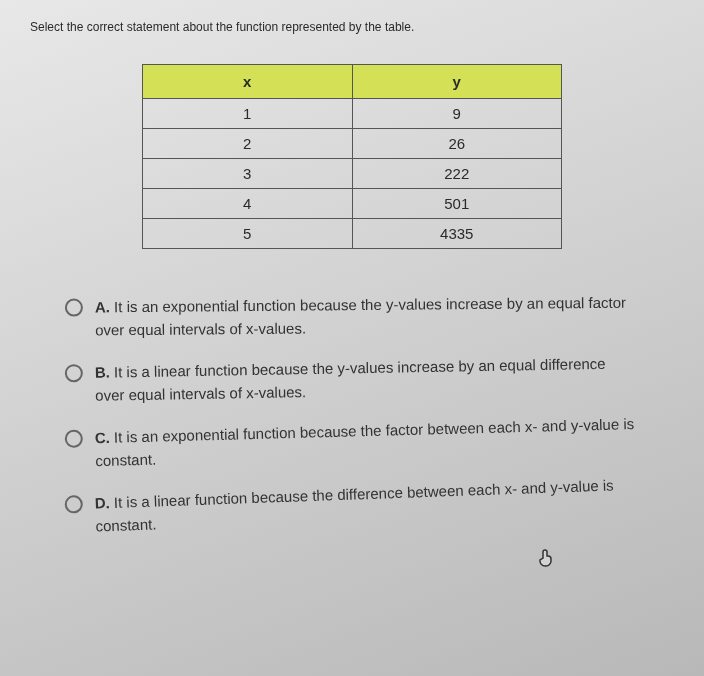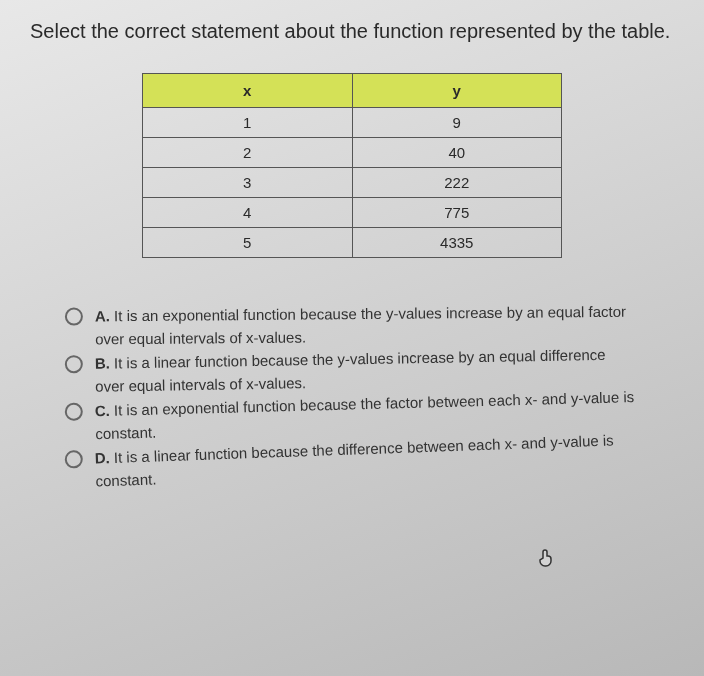--- a/index.html
+++ b/index.html
@@ -10,21 +10,21 @@
     body {
       width: 704px;
       height: 676px;
       font-family: Arial, sans-serif;
       background: linear-gradient(160deg, #e8e8e8 0%, #d0d0d0 50%, #b8b8b8 100%);
       padding: 20px 30px;
       color: #2a2a2a;
       overflow: hidden;
     }
     .question {
-      font-size: 20px;
+      font-size: 12px;
       margin-bottom: 30px;
       color: #2a2a2a;
     }
     .table-container {
       display: flex;
       justify-content: center;
       margin-bottom: 45px;
     }
     table {
       border-collapse: collapse;
@@ -41,20 +41,21 @@
       font-weight: bold;
       padding: 8px 0;
     }
     th:first-child, td:first-child {
       width: 50%;
     }
     .options {
       padding-left: 35px;
       display: flex;
       flex-direction: column;
+      gap: 18px;
     }
     .option {
       display: flex;
       align-items: flex-start;
       gap: 12px;
       transform: rotate(-0.5deg);
     }
     .option:nth-child(2) { transform: rotate(-1deg); }
     .option:nth-child(3) { transform: rotate(-1.5deg); }
     .option:nth-child(4) { transform: rotate(-2deg); }
@@ -97,29 +98,29 @@
         <th>y</th>
       </tr>
     </thead>
     <tbody>
       <tr>
         <td>1</td>
         <td>9</td>
       </tr>
       <tr>
         <td>2</td>
-        <td>40</td>
+        <td>26</td>
       </tr>
       <tr>
         <td>3</td>
         <td>222</td>
       </tr>
       <tr>
         <td>4</td>
-        <td>775</td>
+        <td>501</td>
       </tr>
       <tr>
         <td>5</td>
         <td>4335</td>
       </tr>
     </tbody>
   </table>
 </div>
 
 <div class="options">

